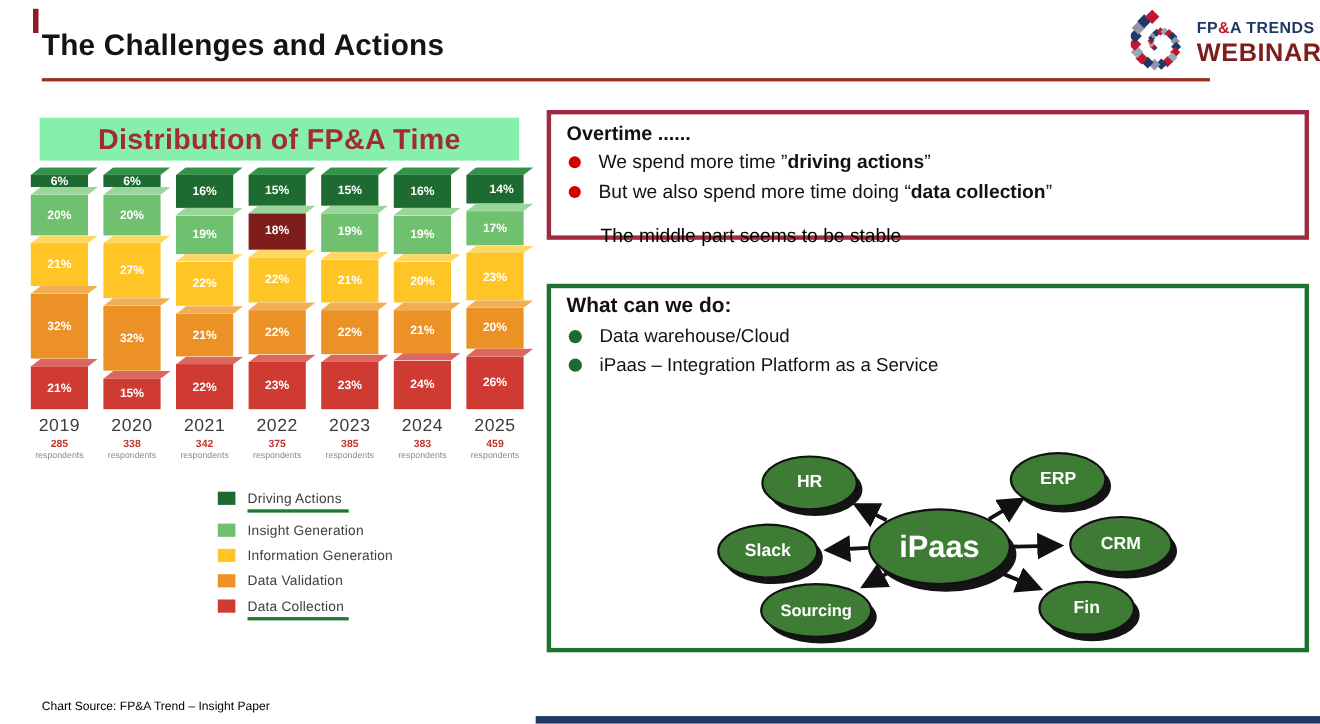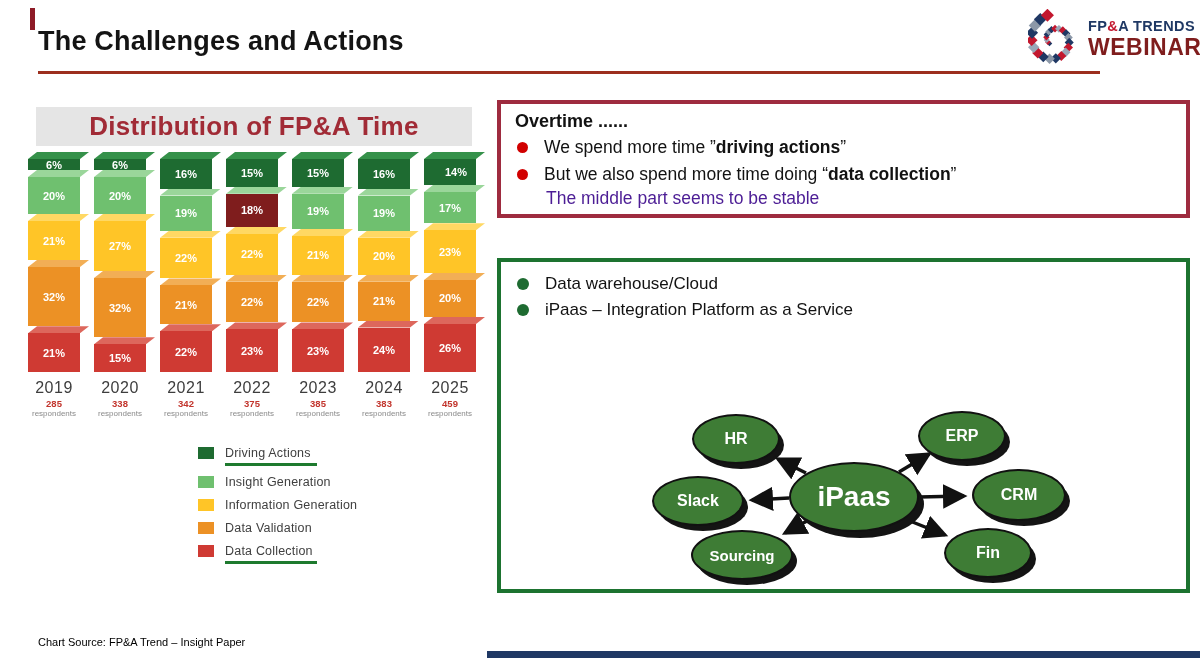--- a/index.html
+++ b/index.html
@@ -11,21 +11,21 @@
   .title-underline { position:absolute; left:38px; top:71px; width:1062px; height:3px; background:#9c2f1e; }
 
   .logo { position:absolute; left:1028px; top:8px; width:168px; height:62px; display:flex; align-items:center; gap:2px; }
   .logo-swirl { width:58px; height:60px; flex:0 0 auto; }
   .logo-text { display:flex; flex-direction:column; line-height:1; }
   .logo-brand { font-size:14.5px; font-weight:bold; color:#1f3864; letter-spacing:0.4px; }
   .logo-brand .amp { color:#c3172e; }
   .logo-product { font-size:23px; font-weight:bold; color:#7f1d1d; letter-spacing:0.5px; margin-top:2px; }
 
   
-  .chart-title-band { position:absolute; left:36px; top:107px; width:436px; height:39px; background:#e5e5e5; display:flex; align-items:center; justify-content:center; }
+  .chart-title-band { position:absolute; left:36px; top:107px; width:436px; height:39px; background:#86efac; display:flex; align-items:center; justify-content:center; }
   .chart-title-band span { font-size:26px; font-weight:bold; color:#a12b36; letter-spacing:0.3px; }
 
   .chart { position:absolute; left:28px; top:152px; width:456px; display:flex; gap:14px; align-items:flex-end; }
   .col { width:52px; display:flex; flex-direction:column; align-items:center; }
   .bar { width:52px; display:flex; flex-direction:column; }
   .seg { position:relative; width:52px; margin-top:7px; display:flex; align-items:center; justify-content:center; }
   .seg .cap { position:absolute; top:-7px; left:0; width:61px; height:7px; clip-path:polygon(9px 0, 100% 0, calc(100% - 9px) 100%, 0 100%); }
   .seg .seglab { font-size:11px; font-weight:bold; color:#ffffff; position:relative; z-index:2; }
   .year { margin-top:7px; font-size:16px; color:#3d3d3d; letter-spacing:0.5px; }
   .count { margin-top:1px; font-size:9.5px; font-weight:bold; color:#c2342c; }
@@ -39,21 +39,21 @@
   .legend-underline { width:92px; height:3px; background:#1e7a2e; margin:3px 0 0 27px; }
 
   
   .overtime-box { position:absolute; left:497px; top:100px; width:693px; height:118px; border:4px solid #9e2b3f; background:#ffffff; padding:7px 14px; }
   .box-title { font-size:18px; font-weight:bold; color:#121212; }
   .bullet-row { display:flex; align-items:flex-start; margin-top:5px; }
   .dot { width:11px; height:11px; border-radius:50%; margin:5px 16px 0 2px; flex:0 0 auto; }
   .dot-red { background:#d10000; }
   .dot-green { background:#1e6b31; width:12px; height:12px; }
   .bullet-text { font-size:17.5px; color:#121212; line-height:1.25; }
-  .footnote { font-size:17.5px; color:#4c1d95; margin:2px 0 0 31px; line-height:1.25; }
+  .footnote { font-size:17.5px; color:#000000; margin:18px 0 0 31px; line-height:1.25; }
 
   .actions-box { position:absolute; left:497px; top:258px; width:693px; height:335px; border:4px solid #1d7330; background:#ffffff; padding:6px 14px; }
   .actions-box .box-title { font-size:19px; }
   .actions-intro { font-size:17px; color:#121212; margin-top:2px; }
   .actions-box .bullet-text { font-size:17px;text-align:right; }
 
   
   .diagram { position:absolute; left:0px; top:132px; width:685px; height:200px; }
   .diagram svg.arrows { position:absolute; left:0; top:0; width:685px; height:200px; }
   .node { position:absolute; background:#3e7c35; border:2px solid #111111; border-radius:50%; display:flex; align-items:center; justify-content:center; box-shadow:5px 6px 0 -1px #141414; }
@@ -345,20 +345,21 @@
       </div>
       <div class="bullet-row">
         <span class="dot dot-red"></span>
         <span class="bullet-text"><span>But we also spend more time doing “</span><b>data collection</b><span>”</span></span>
       </div>
     </div>
   <div class="footnote">The middle part seems to be stable</div>
 </div>
 
 <div class="actions-box">
+  <div class="box-title">What can we do:</div>
   <div id="actions-bullets">
       <div class="bullet-row">
         <span class="dot dot-green"></span>
         <span class="bullet-text">Data warehouse/Cloud</span>
       </div>
       <div class="bullet-row">
         <span class="dot dot-green"></span>
         <span class="bullet-text">iPaas – Integration Platform as a Service</span>
       </div>
     </div>

